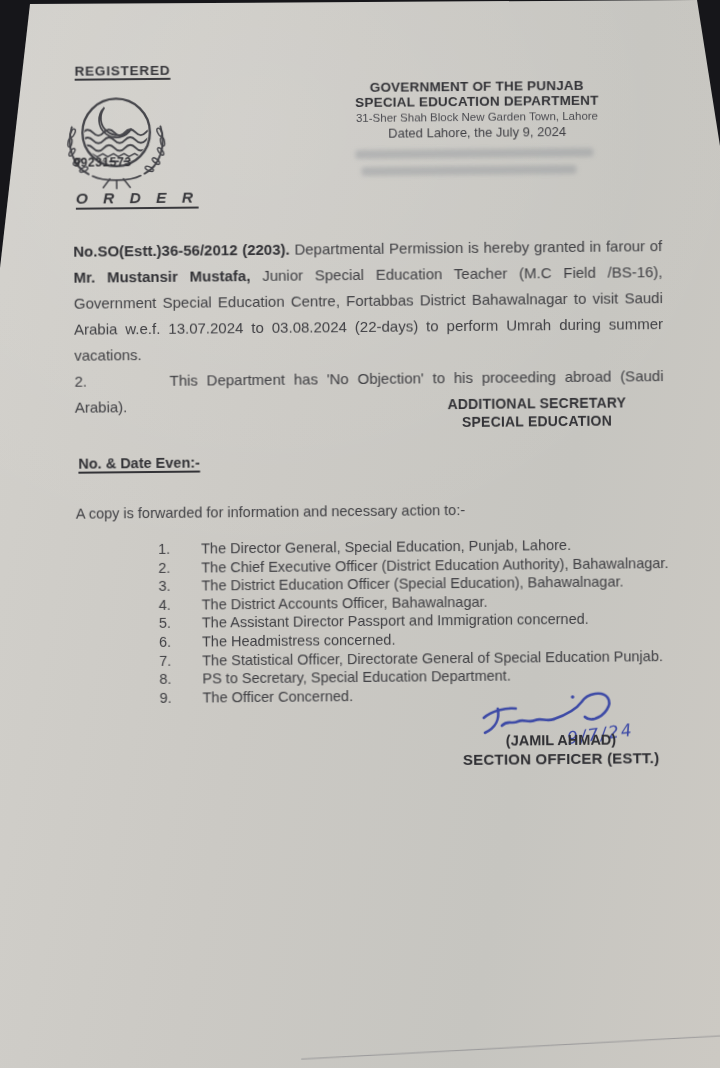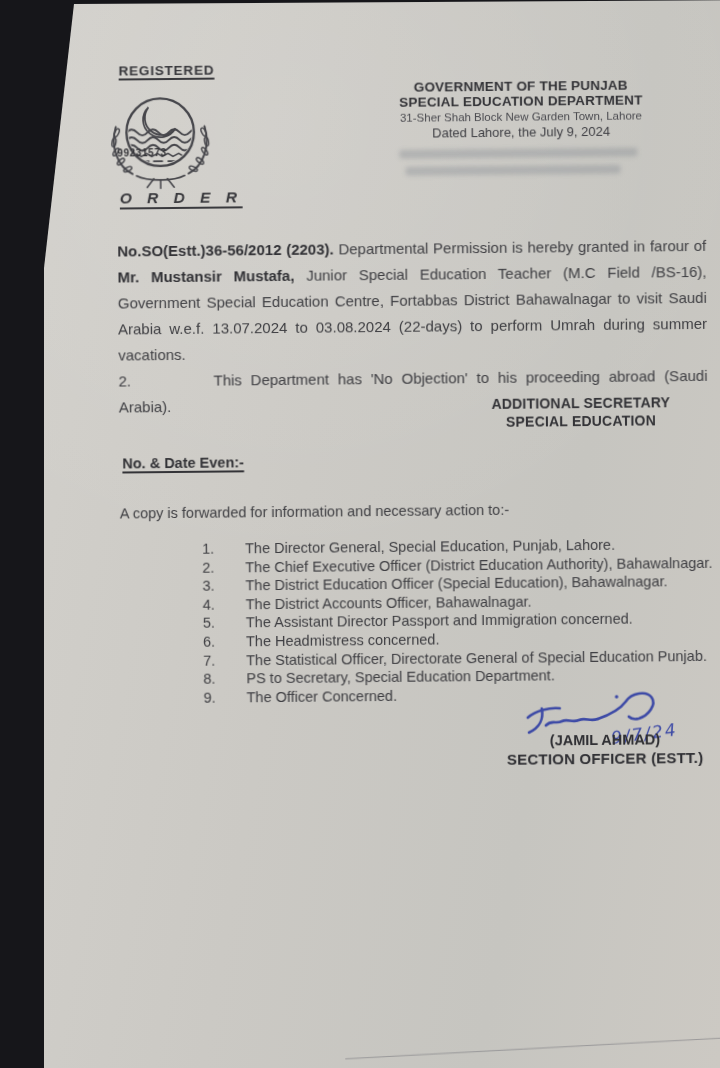--- a/index.html
+++ b/index.html
@@ -7,35 +7,34 @@
     width:720px;height:1068px;position:relative;overflow:hidden;
     background:#16161a;
     font-family:"Liberation Sans","DejaVu Sans",sans-serif;
   }
   .paper{
     position:absolute;inset:0;
     clip-path:polygon(30px 4px,697px 0px,720px 146px,720px 1068px,0px 1068px,0px 268px);
     background:
       radial-gradient(120% 70% at 35% 12%, rgba(255,255,255,.10), rgba(255,255,255,0) 60%),
       linear-gradient(100deg,#d2d0cb 0%,#cbc9c4 40%,#c6c5c0 72%,#ccc9c3 100%);
-    margin-left: 44px;
   }
   .content{
     position:absolute;inset:0;
     transform:rotate(-0.55deg);
     transform-origin:50% 40%;
     color:#3e3e42;
     filter:blur(0.25px);
   }
   .abs{position:absolute;}
   .b{font-weight:700;color:#323236;}
 
   .registered{left:78px;top:61px;font-size:13.5px;font-weight:700;letter-spacing:.8px;
     color:#39393d;text-decoration:underline;text-underline-offset:3px;text-decoration-thickness:1.6px;}
-  .regnum{left:76px;top:145px;font-size:10px;font-weight:700;letter-spacing:.6px;color:#333337;}
+  .regnum{left:76px;top:153px;font-size:12px;font-weight:700;letter-spacing:.6px;color:#333337;}
   .emblem{left:62px;top:82px;}
 
   .hdr{left:330px;top:81px;width:300px;text-align:center;line-height:14.5px;}
   .hdr .l1,.hdr .l2{font-size:13.5px;font-weight:700;color:#333337;letter-spacing:.2px;}
   .hdr .addr{font-size:11.5px;color:#4b4b50;margin-top:1px;}
   .hdr .date{font-size:13px;color:#404045;margin-top:1px;}
 
   .order-h{left:78px;top:187px;font-size:15.5px;font-weight:700;font-style:italic;
     letter-spacing:5.5px;color:#39393d;text-decoration:underline;text-underline-offset:4px;text-decoration-thickness:1.5px;}
 

